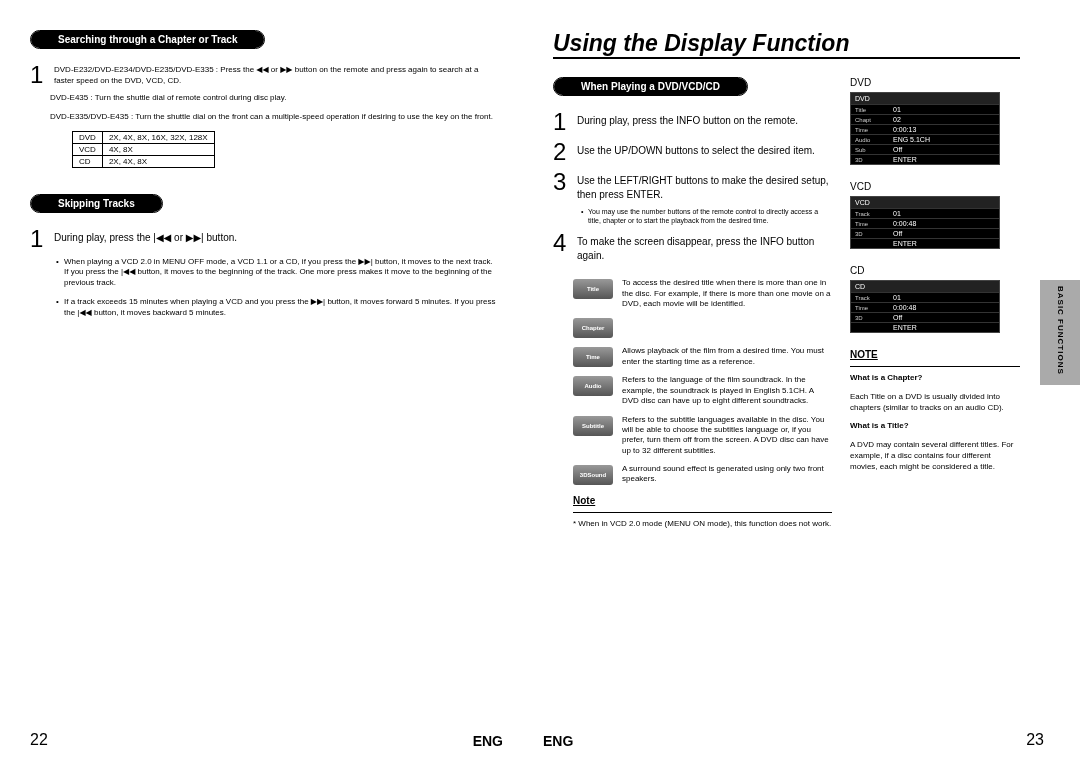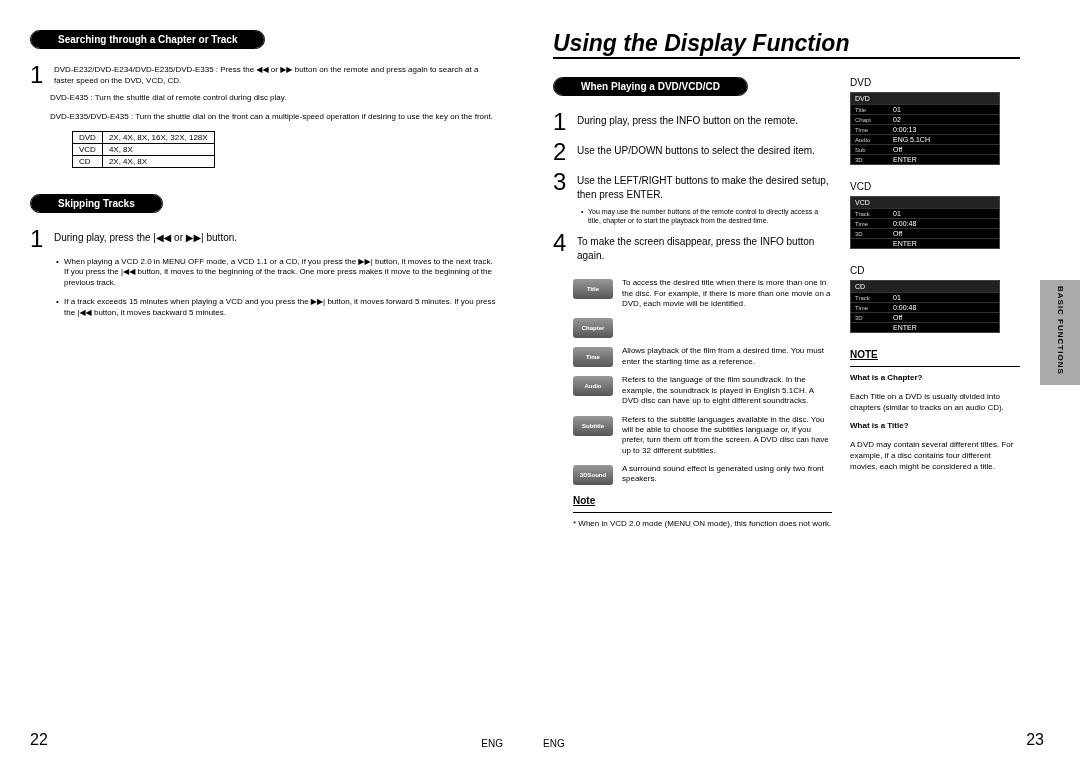--- a/index.html
+++ b/index.html
@@ -20,21 +20,21 @@
   .bullets li { margin-bottom: 8px; position: relative; padding-left: 8px; }
   .bullets li::before { content: "•"; position: absolute; left: 0; top: 0; }
   .speed-table { border-collapse: collapse; margin-left: 42px; margin-top: 8px; margin-bottom: 26px; }
   .speed-table td { border: 1px solid #000; font-size: 8px; padding: 1px 6px; }
   .line-sep { border: none; border-top: 1px solid #000; margin: 6px 0 6px 20px; }
   .note-title { font-size: 10px; font-weight: bold; text-decoration: underline; margin-bottom: 4px; margin-top: 10px; }
   .note-body { font-size: 8px; line-height: 1.35; margin-bottom: 8px; }
   .page-num { position: absolute; bottom: 16px; font-size: 16px; }
   .page-num.l { left: 30px; }
   .page-num.r { right: 36px; }
-  .eng { position: absolute; bottom: 16px; font-size: 10px; font-weight: normal; }
+  .eng { position: absolute; bottom: 16px; font-size: 14px; font-weight: bold; }
   .eng.l { right: 20px; }
   .eng.r { left: 20px; }
   .side-tab { position: absolute; right: 0; top: 280px; width: 40px; background: #aaa; padding: 6px 2px; text-align: center; }
   .side-tab span { writing-mode: vertical-rl; font-size: 8px; font-weight: bold; letter-spacing: 1px; }
   .right-cols { display: flex; gap: 18px; }
   .col-main { flex: 1; }
   .col-thumbs { width: 170px; }
   .icon-row { display: flex; gap: 9px; margin-bottom: 8px; margin-left: 20px; }
   .icon-badge { width: 40px; height: 20px; background: linear-gradient(#999,#555); border-radius: 3px; display: flex; align-items: center; justify-content: center; color: #fff; font-size: 6px; font-weight: bold; flex-shrink: 0; margin-top: 1px; }
   .icon-text { font-size: 8px; line-height: 1.3; }

